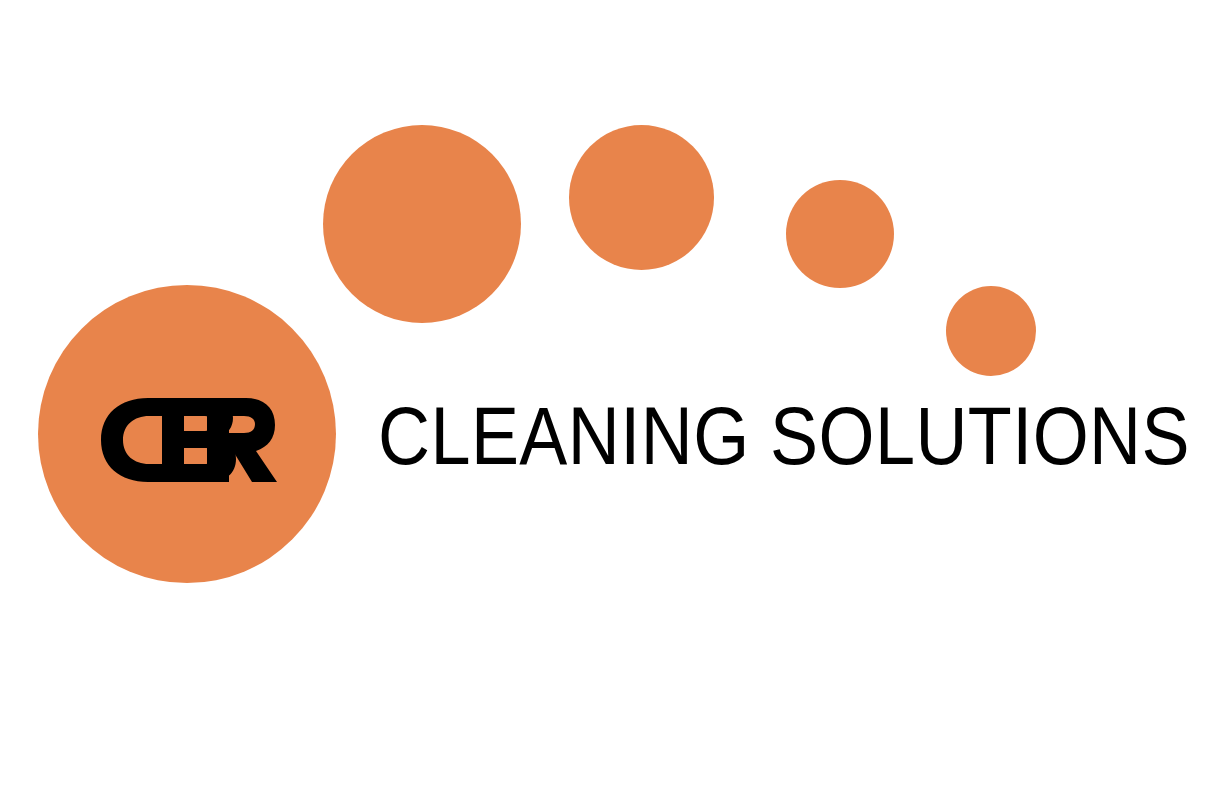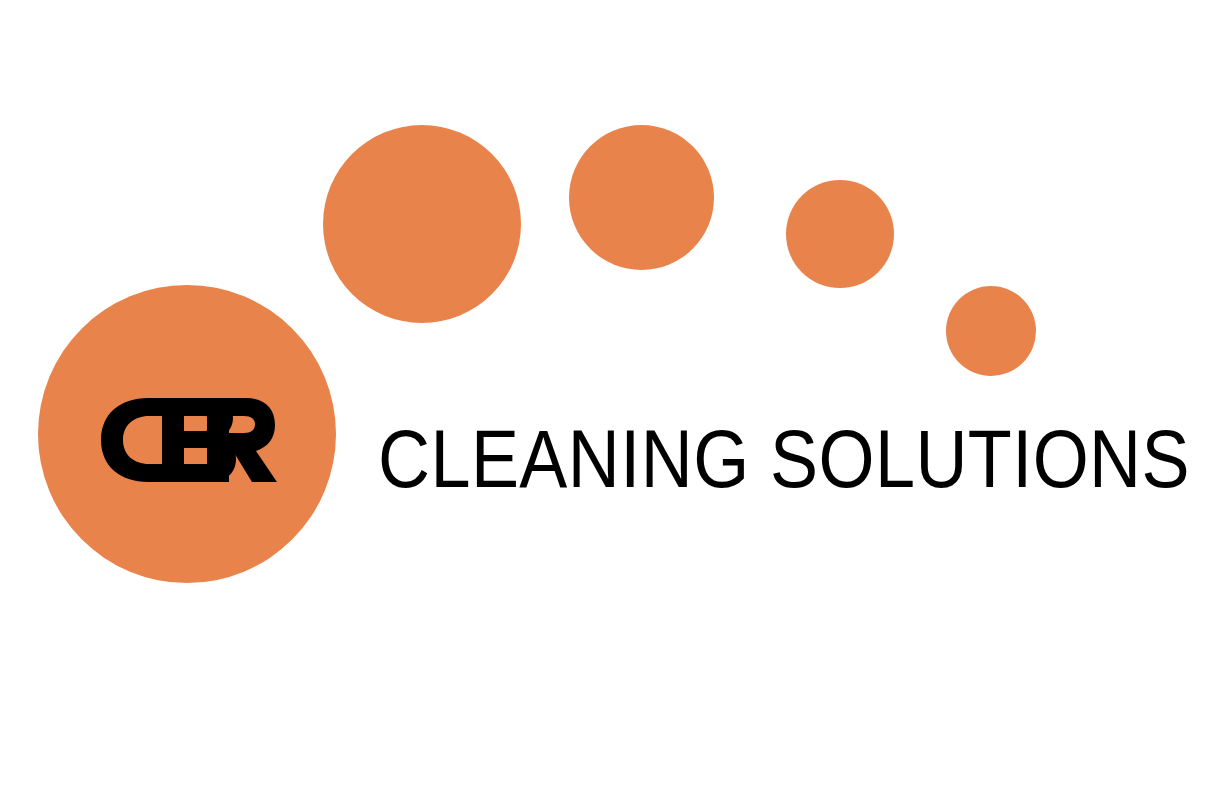--- a/index.html
+++ b/index.html
@@ -31,21 +31,21 @@
   }
   #monogram-svg {
     display: block;
     width: 100%;
     height: 100%;
     overflow: visible;
   }
   #wordmark {
     position: absolute;
     left: 378px;
-    top: 410px;
+    top: 387px;
     width: 816px;
     height: 92px;
     text-decoration: underline;
   }
   #wordmark-svg {
     display: block;
     width: 100%;
     height: 100%;
     overflow: visible;
   }

